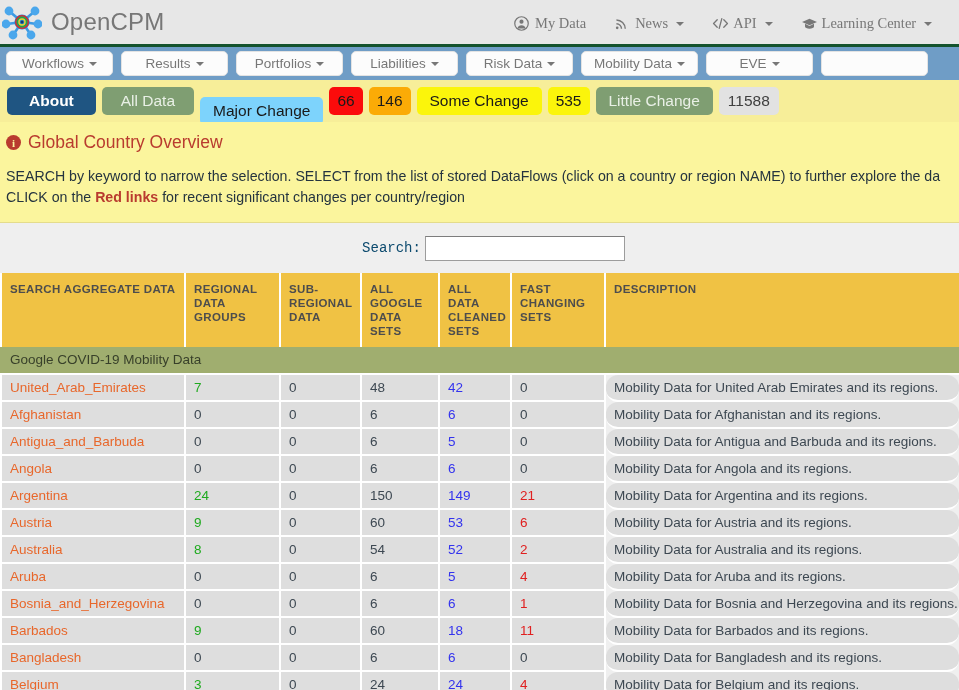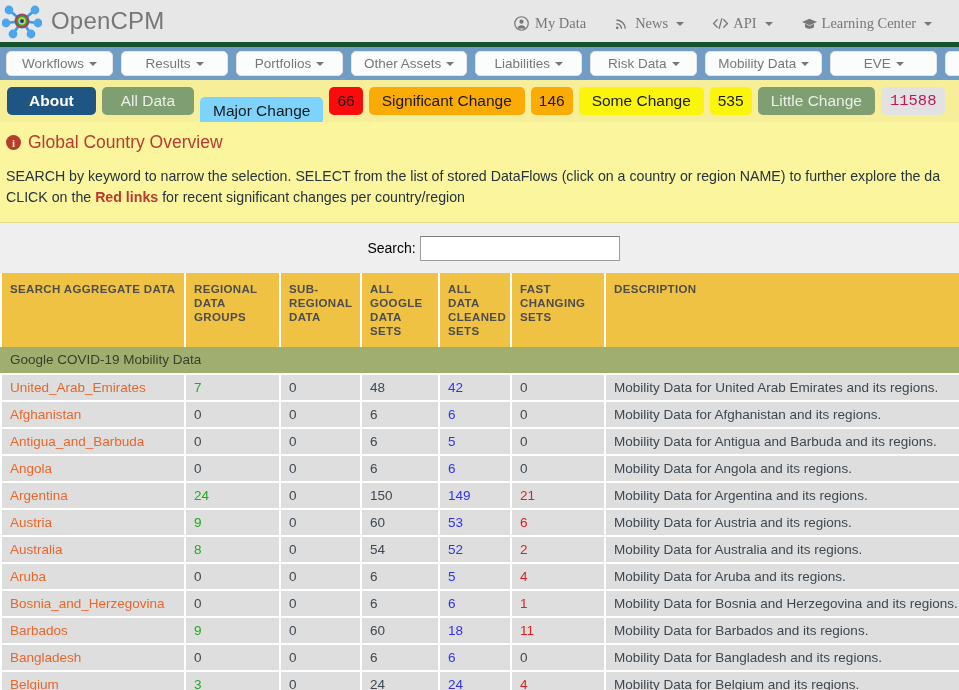--- a/index.html
+++ b/index.html
@@ -8,21 +8,21 @@
     width: 959px; height: 690px;
     overflow: hidden;
     background: #ffffff;
     font-family: "Liberation Sans", sans-serif;
   }
 
   
   .topnav {
     height: 47px;
     background: #e7e7e7;
-    border-bottom: 5px solid #14532d;
+    border-bottom: 3px solid #14532d;
     display: flex;
     align-items: center;
     position: relative;
   }
   .brand {
     display: flex;
     align-items: center;
     gap: 9px;
     padding-left: 2px;
   }
@@ -116,21 +116,21 @@
   }
   .btag.about   { background: #1f5582; color: #ffffff; font-weight: bold; padding: 0 22px;}
   .btag.alldata { background: #7f9e72; color: #e9f0e6; padding: 0 19px;}
   .btag.major   { background: #7dd3fc; color: #1a1a1a; margin-top: 19px; }
   .btag.major-n { background: #fb0b0b; color: #1a1a1a; padding: 0 8px; }
   .btag.signif  { background: #fbab06; color: #1a1a1a; }
   .btag.signif-n{ background: #fbab06; color: #1a1a1a; padding: 0 8px; }
   .btag.some    { background: #fbf50b; color: #1a1a1a; }
   .btag.some-n  { background: #fbf50b; color: #1a1a1a; padding: 0 8px; }
   .btag.little  { background: #7f9e72; color: #e9f0e6; }
-  .btag.little-n{ background: #e2e2e2; color: #be185d; padding: 0 9px; font-family: Liberation Mono, monospace; }
+  .btag.little-n{ background: #e2e2e2; color: #404040; padding: 0 9px; }
 
   
   .infobanner {
     background: #fbf59d;
     border-bottom: 1px solid #e4dc8c;
     padding: 10px 10px 14px 6px;
   }
   .info-title {
     color: #b93b2f;
     font-size: 17.5px;
@@ -164,22 +164,23 @@
   .searchzone {
     background: #efefef;
     height: 50px;
     display: flex;
     align-items: center;
     justify-content: center;
     padding-left: 28px;
   }
   .search-label {
     font-size: 14px;
-    color: #000000;
+    color: #0c4a6e;
     margin-right: 4px;
+    font-family: Liberation Mono, monospace;
   }
   .search-input {
     width: 200px;
     height: 25px;
     border: 1px solid #9c9c9c;
     border-top-color: #7d7d7d;
     background: #ffffff;
     font-size: 13px;
     padding: 2px 4px;
     outline: none;
@@ -222,21 +223,21 @@
     background: #dedede;
     font-size: 13.5px;
     padding: 5px 6px 5px 8px;
     border-right: 2px solid #ffffff;
     border-bottom: 2px solid #ffffff;
     height: 25px;
     white-space: nowrap;
     overflow: hidden;
   }
   tr.datarow td:first-child { border-left: 2px solid #ffffff; }
-  tr.datarow td:last-child  { border-right: none; }
+  tr.datarow td:last-child  { border-right: none; border-radius: 12px; }
   .c-country { color: #e8672b; cursor: pointer; }
   .c-green   { color: #1faa1f; }
   .c-dark    { color: #3d4852; }
   .c-blue    { color: #3333ee; }
   .c-red     { color: #e02020; }
   .c-desc    { color: #3d4852; }
 
   .colw-1 { width: 186px; }
   .colw-2 { width: 95px; }
   .colw-3 { width: 81px; }
@@ -337,24 +338,20 @@
   </div>
   <div class="pill">
     <span>Results</span>
     <i class="caret"></i>
   </div>
   <div class="pill">
     <span>Portfolios</span>
     <i class="caret"></i>
   </div>
   <div class="pill">
-    <span>Other Assets</span>
-    <i class="caret"></i>
-  </div>
-  <div class="pill">
     <span>Liabilities</span>
     <i class="caret"></i>
   </div>
   <div class="pill">
     <span>Risk Data</span>
     <i class="caret"></i>
   </div>
   <div class="pill">
     <span>Mobility Data</span>
     <i class="caret"></i>
@@ -366,21 +363,20 @@
   <div class="pill">
     
   </div>
 </div>
 
 <div class="badgerow">
   <div class="btag about">About</div>
   <div class="btag alldata">All Data</div>
   <div class="btag major">Major Change</div>
   <div class="btag major-n">66</div>
-  <div class="btag signif">Significant Change</div>
   <div class="btag signif-n">146</div>
   <div class="btag some">Some Change</div>
   <div class="btag some-n">535</div>
   <div class="btag little">Little Change</div>
   <div class="btag little-n">11588</div>
 </div>
 
 <div class="infobanner">
   <div class="info-title">
     <span class="info-ico">i</span>

